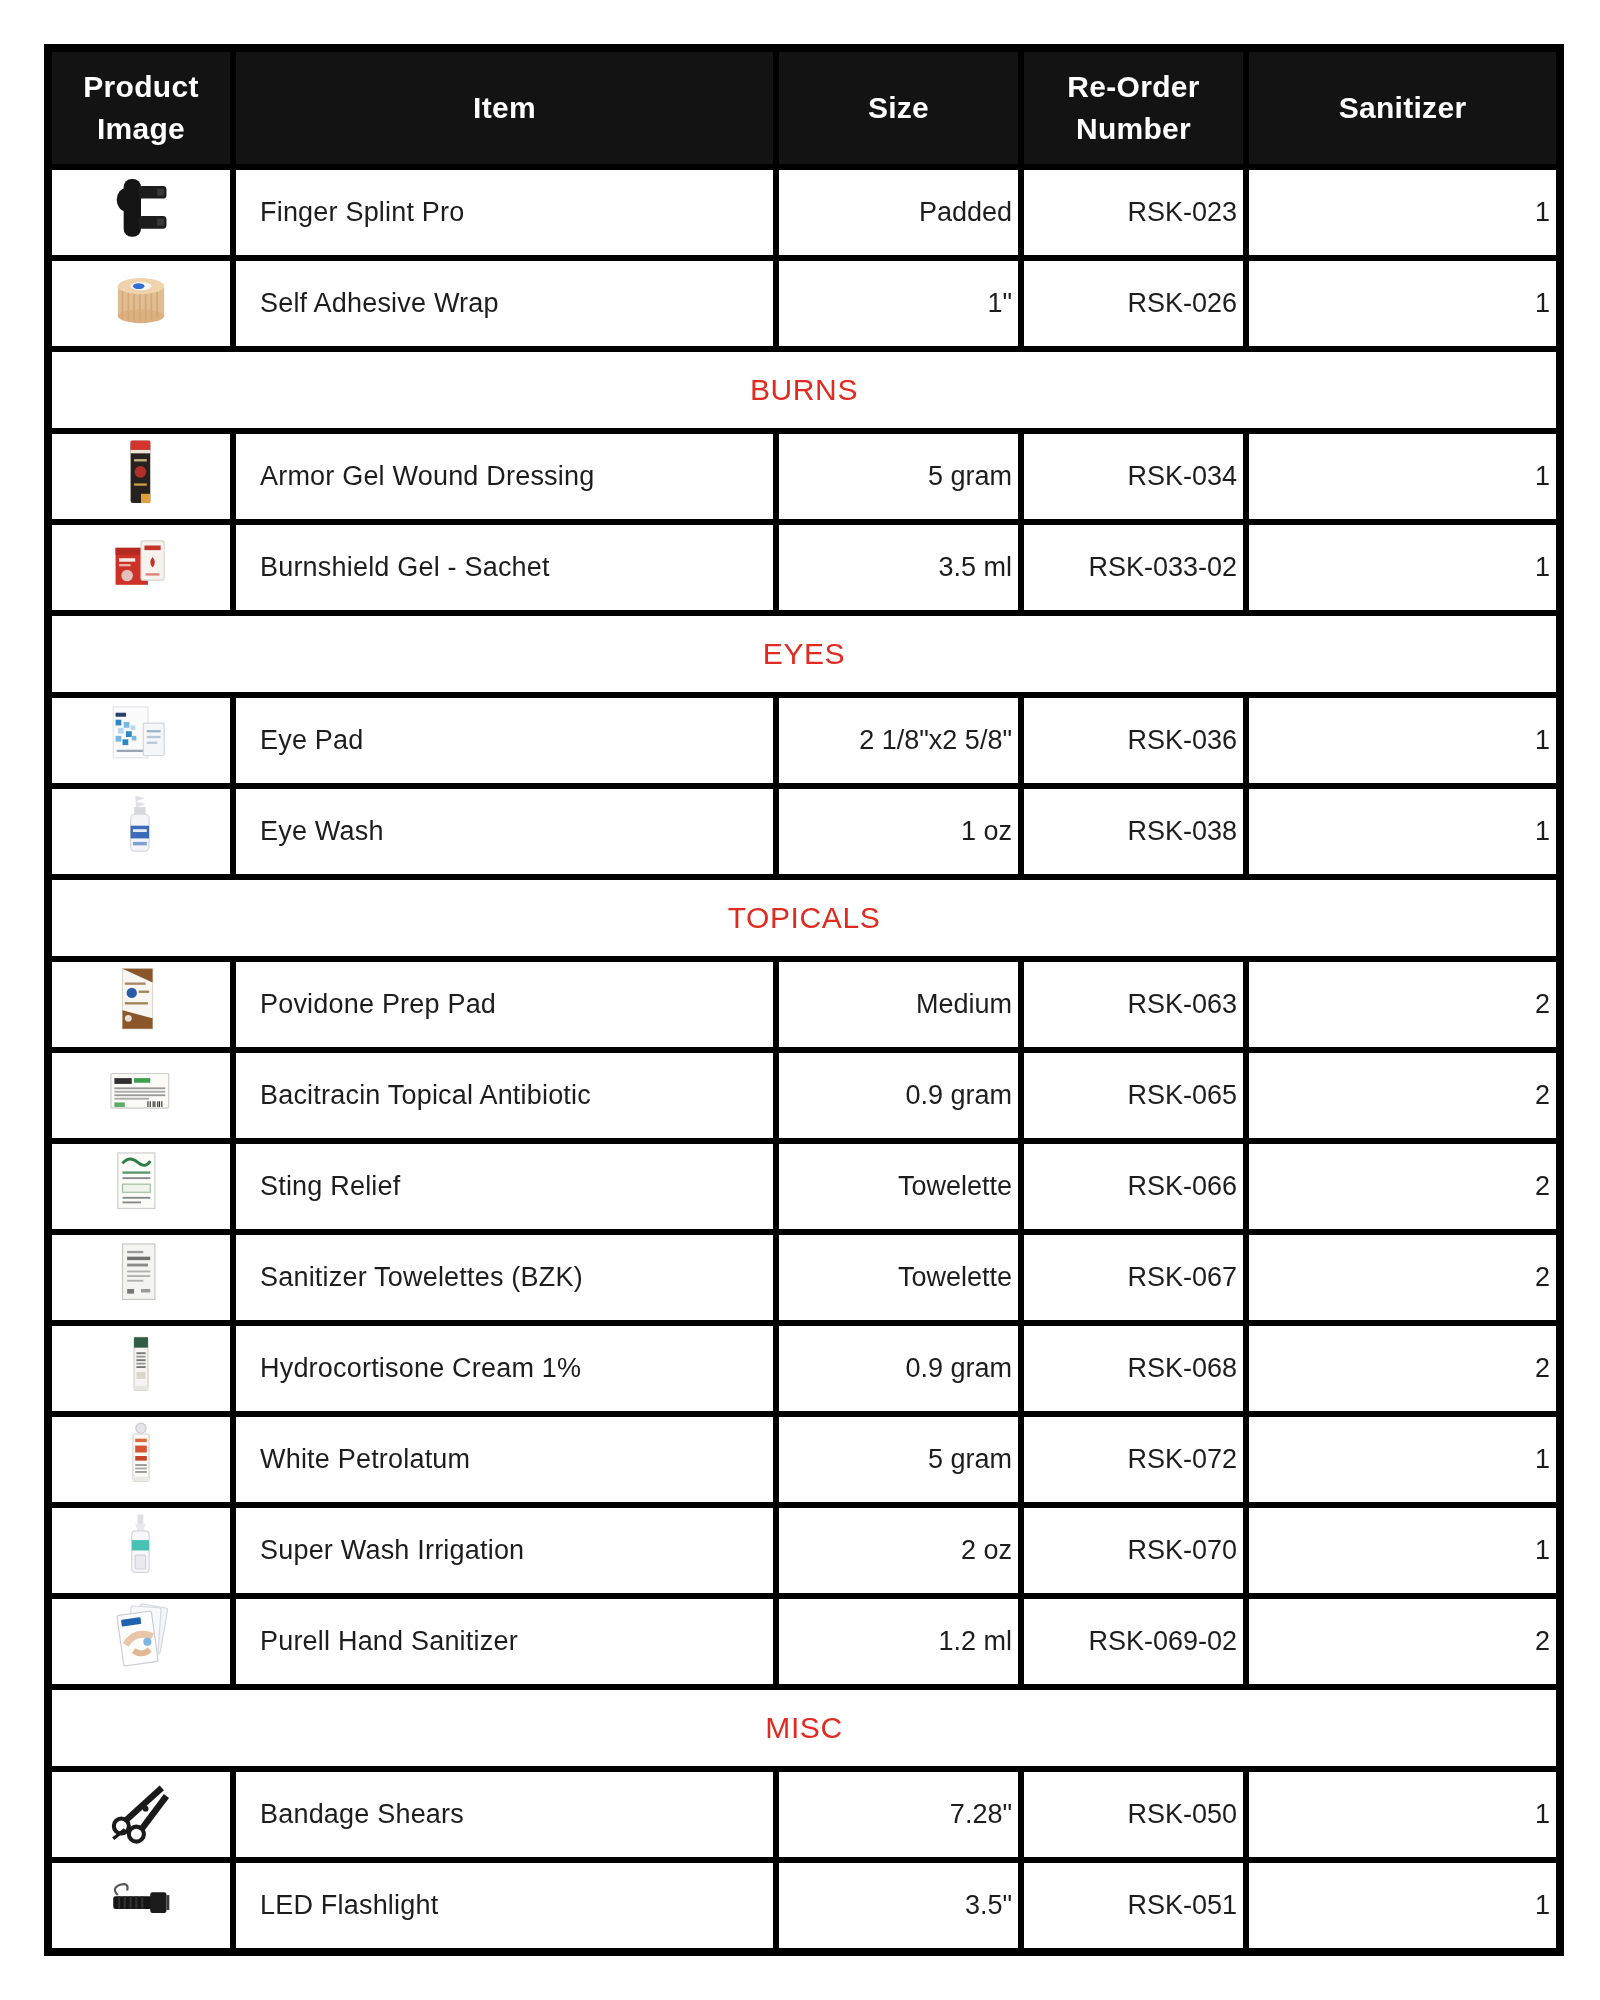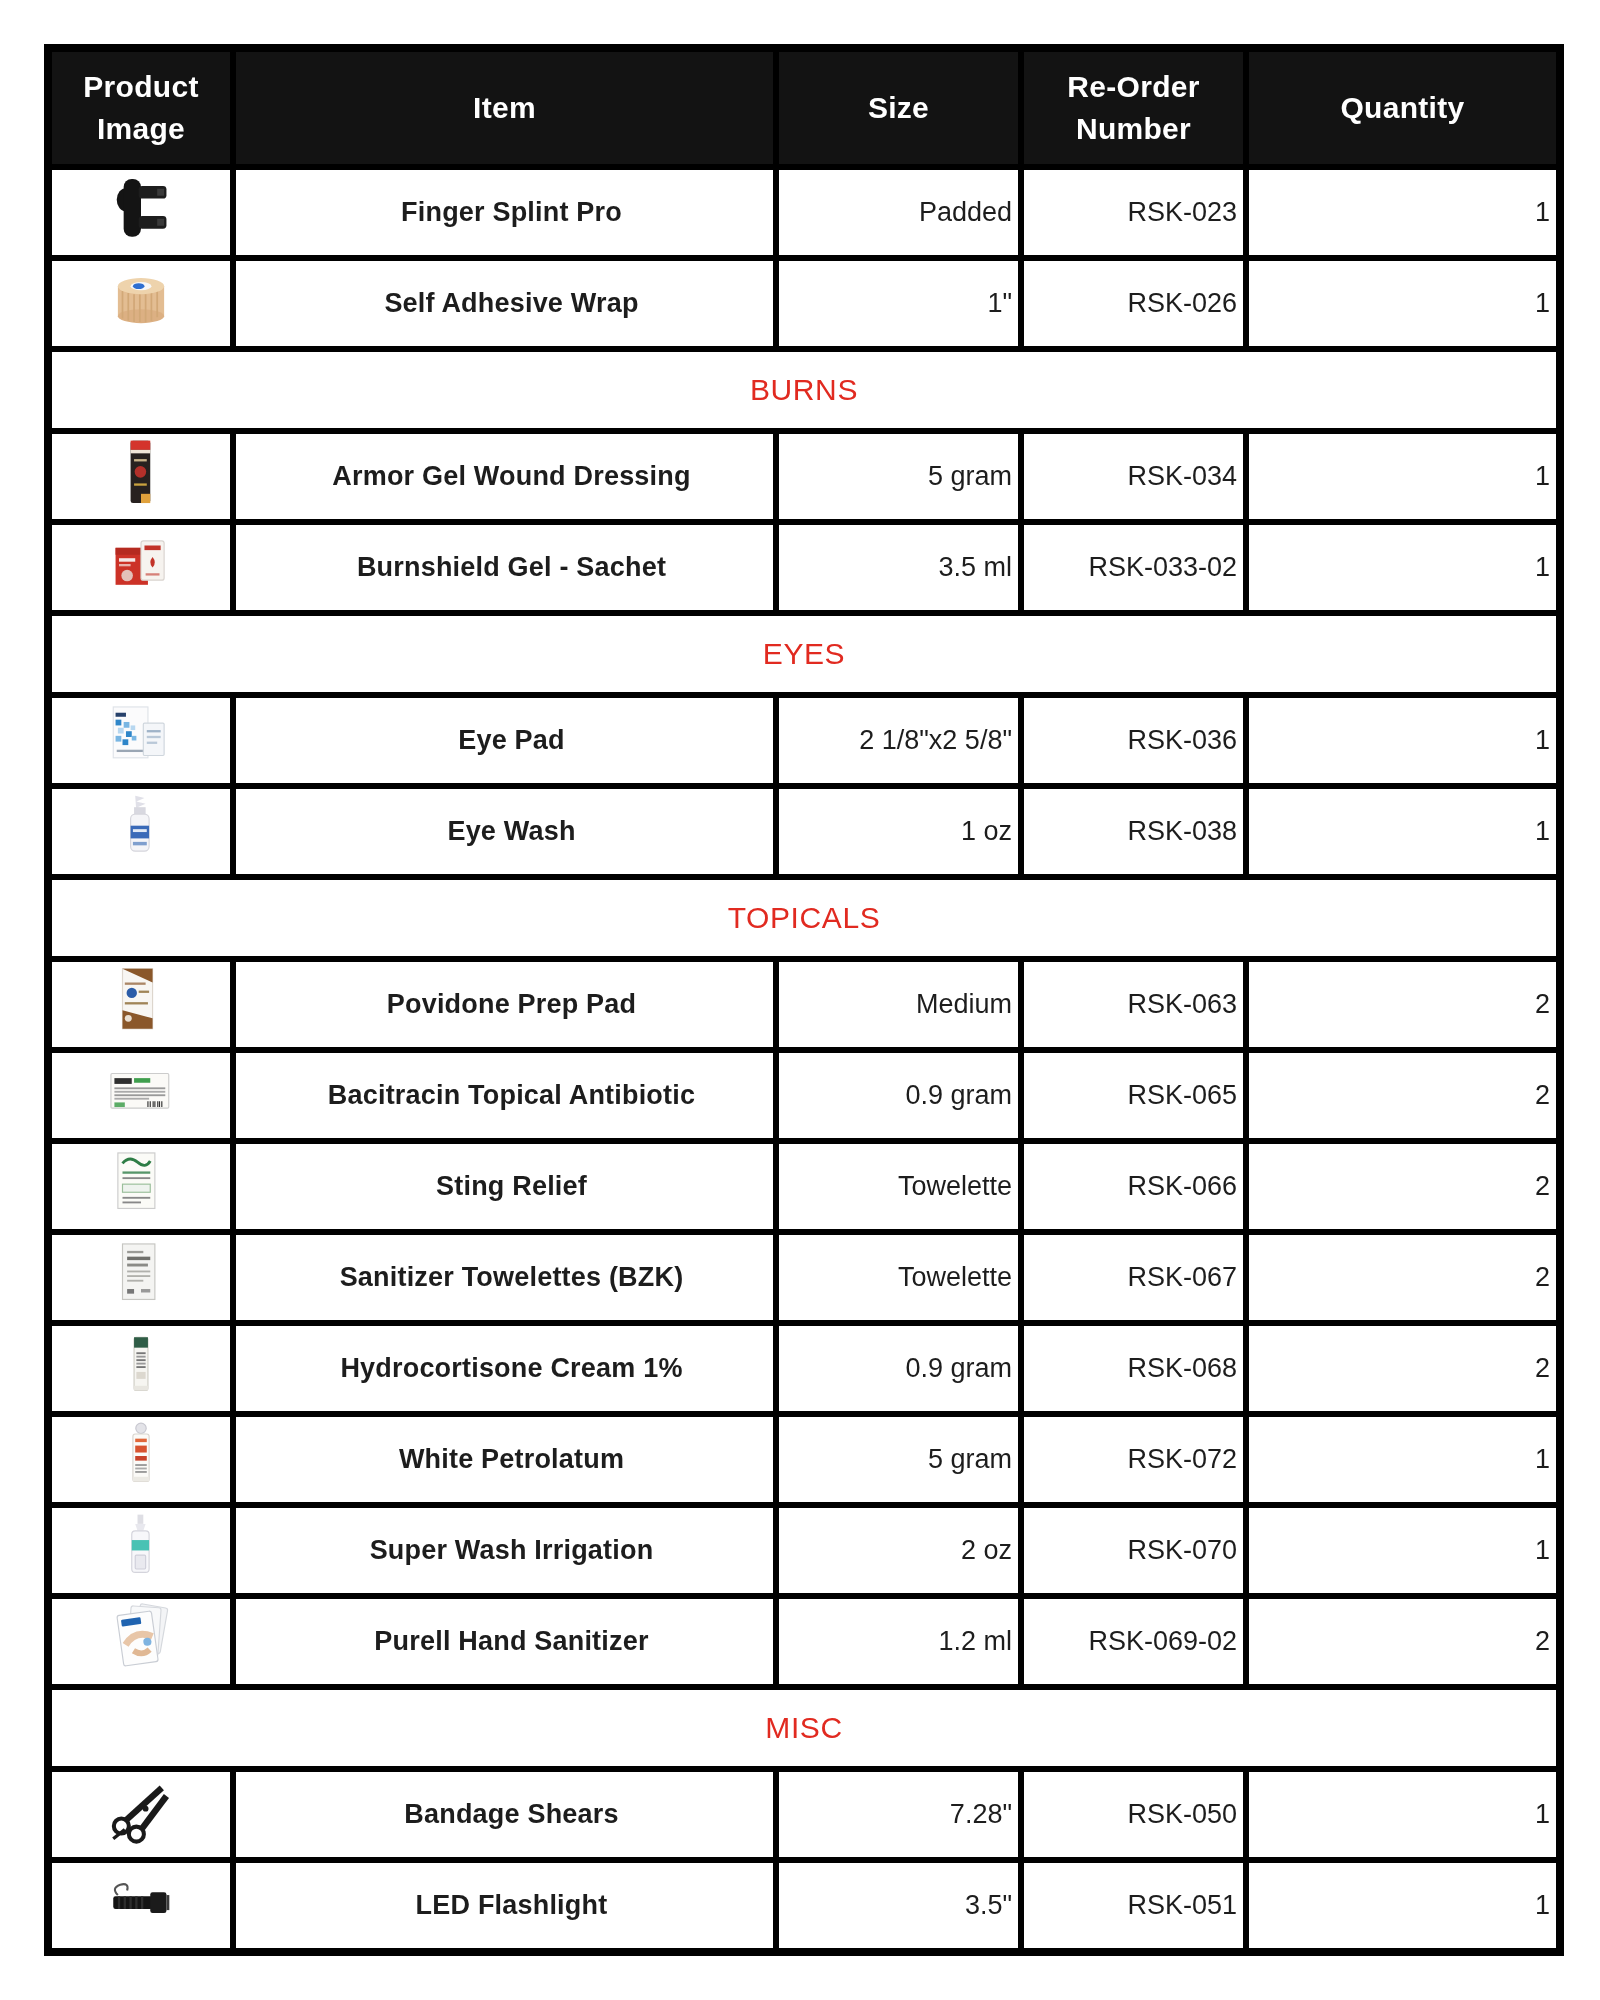--- a/index.html
+++ b/index.html
@@ -32,21 +32,21 @@
     font-size:30px;
     font-weight:bold;
     height:112px;
     text-align:center;
     padding:0 14px;
     line-height:1.4;
     letter-spacing:.3px;
   }
   td{height:74px;font-size:27px;background:#ffffff;}
   td.img-cell{text-align:center;vertical-align:middle;padding:2px 0;}
-  td.item{text-align:center;padding:0 10px 0 24px;letter-spacing:.2px;font-weight:bold;}
+  td.item{text-align:left;padding:0 10px 0 24px;letter-spacing:.2px;}
   td.center{text-align:right;padding:0 6px;}
   td.section{
     color:var(--red);
     font-weight:normal;
     font-size:30px;
     text-align:center;
     letter-spacing:.6px;
   }
   .thumb{display:inline-block;width:74px;height:74px;line-height:0;}
   .thumb svg{width:74px;height:74px;}
@@ -62,21 +62,21 @@
         <col style="width:245px">
         <col style="width:225px">
         <col style="width:314px">
     </colgroup>
     <thead>
       <tr>
         <th>Product Image</th>
         <th>Item</th>
         <th>Size</th>
         <th>Re-Order Number</th>
-        <th>Quantity</th>
+        <th>Sanitizer</th>
       </tr>
     </thead>
     <tbody>
         <tr>
           <td class="img-cell"><span class="thumb"><svg viewBox="0 0 64 64">
                 <ellipse cx="19" cy="24" rx="8" ry="10" fill="#141414"></ellipse>
                 <rect x="17" y="6" width="15" height="50" rx="7" fill="#141414"></rect>
                 <rect x="30" y="12" width="24" height="11" rx="3" fill="#1d1d1d"></rect>
                 <rect x="30" y="38" width="24" height="11" rx="3" fill="#1d1d1d"></rect>
                 <rect x="46" y="14.5" width="6" height="6" fill="#3a3a3a"></rect>

